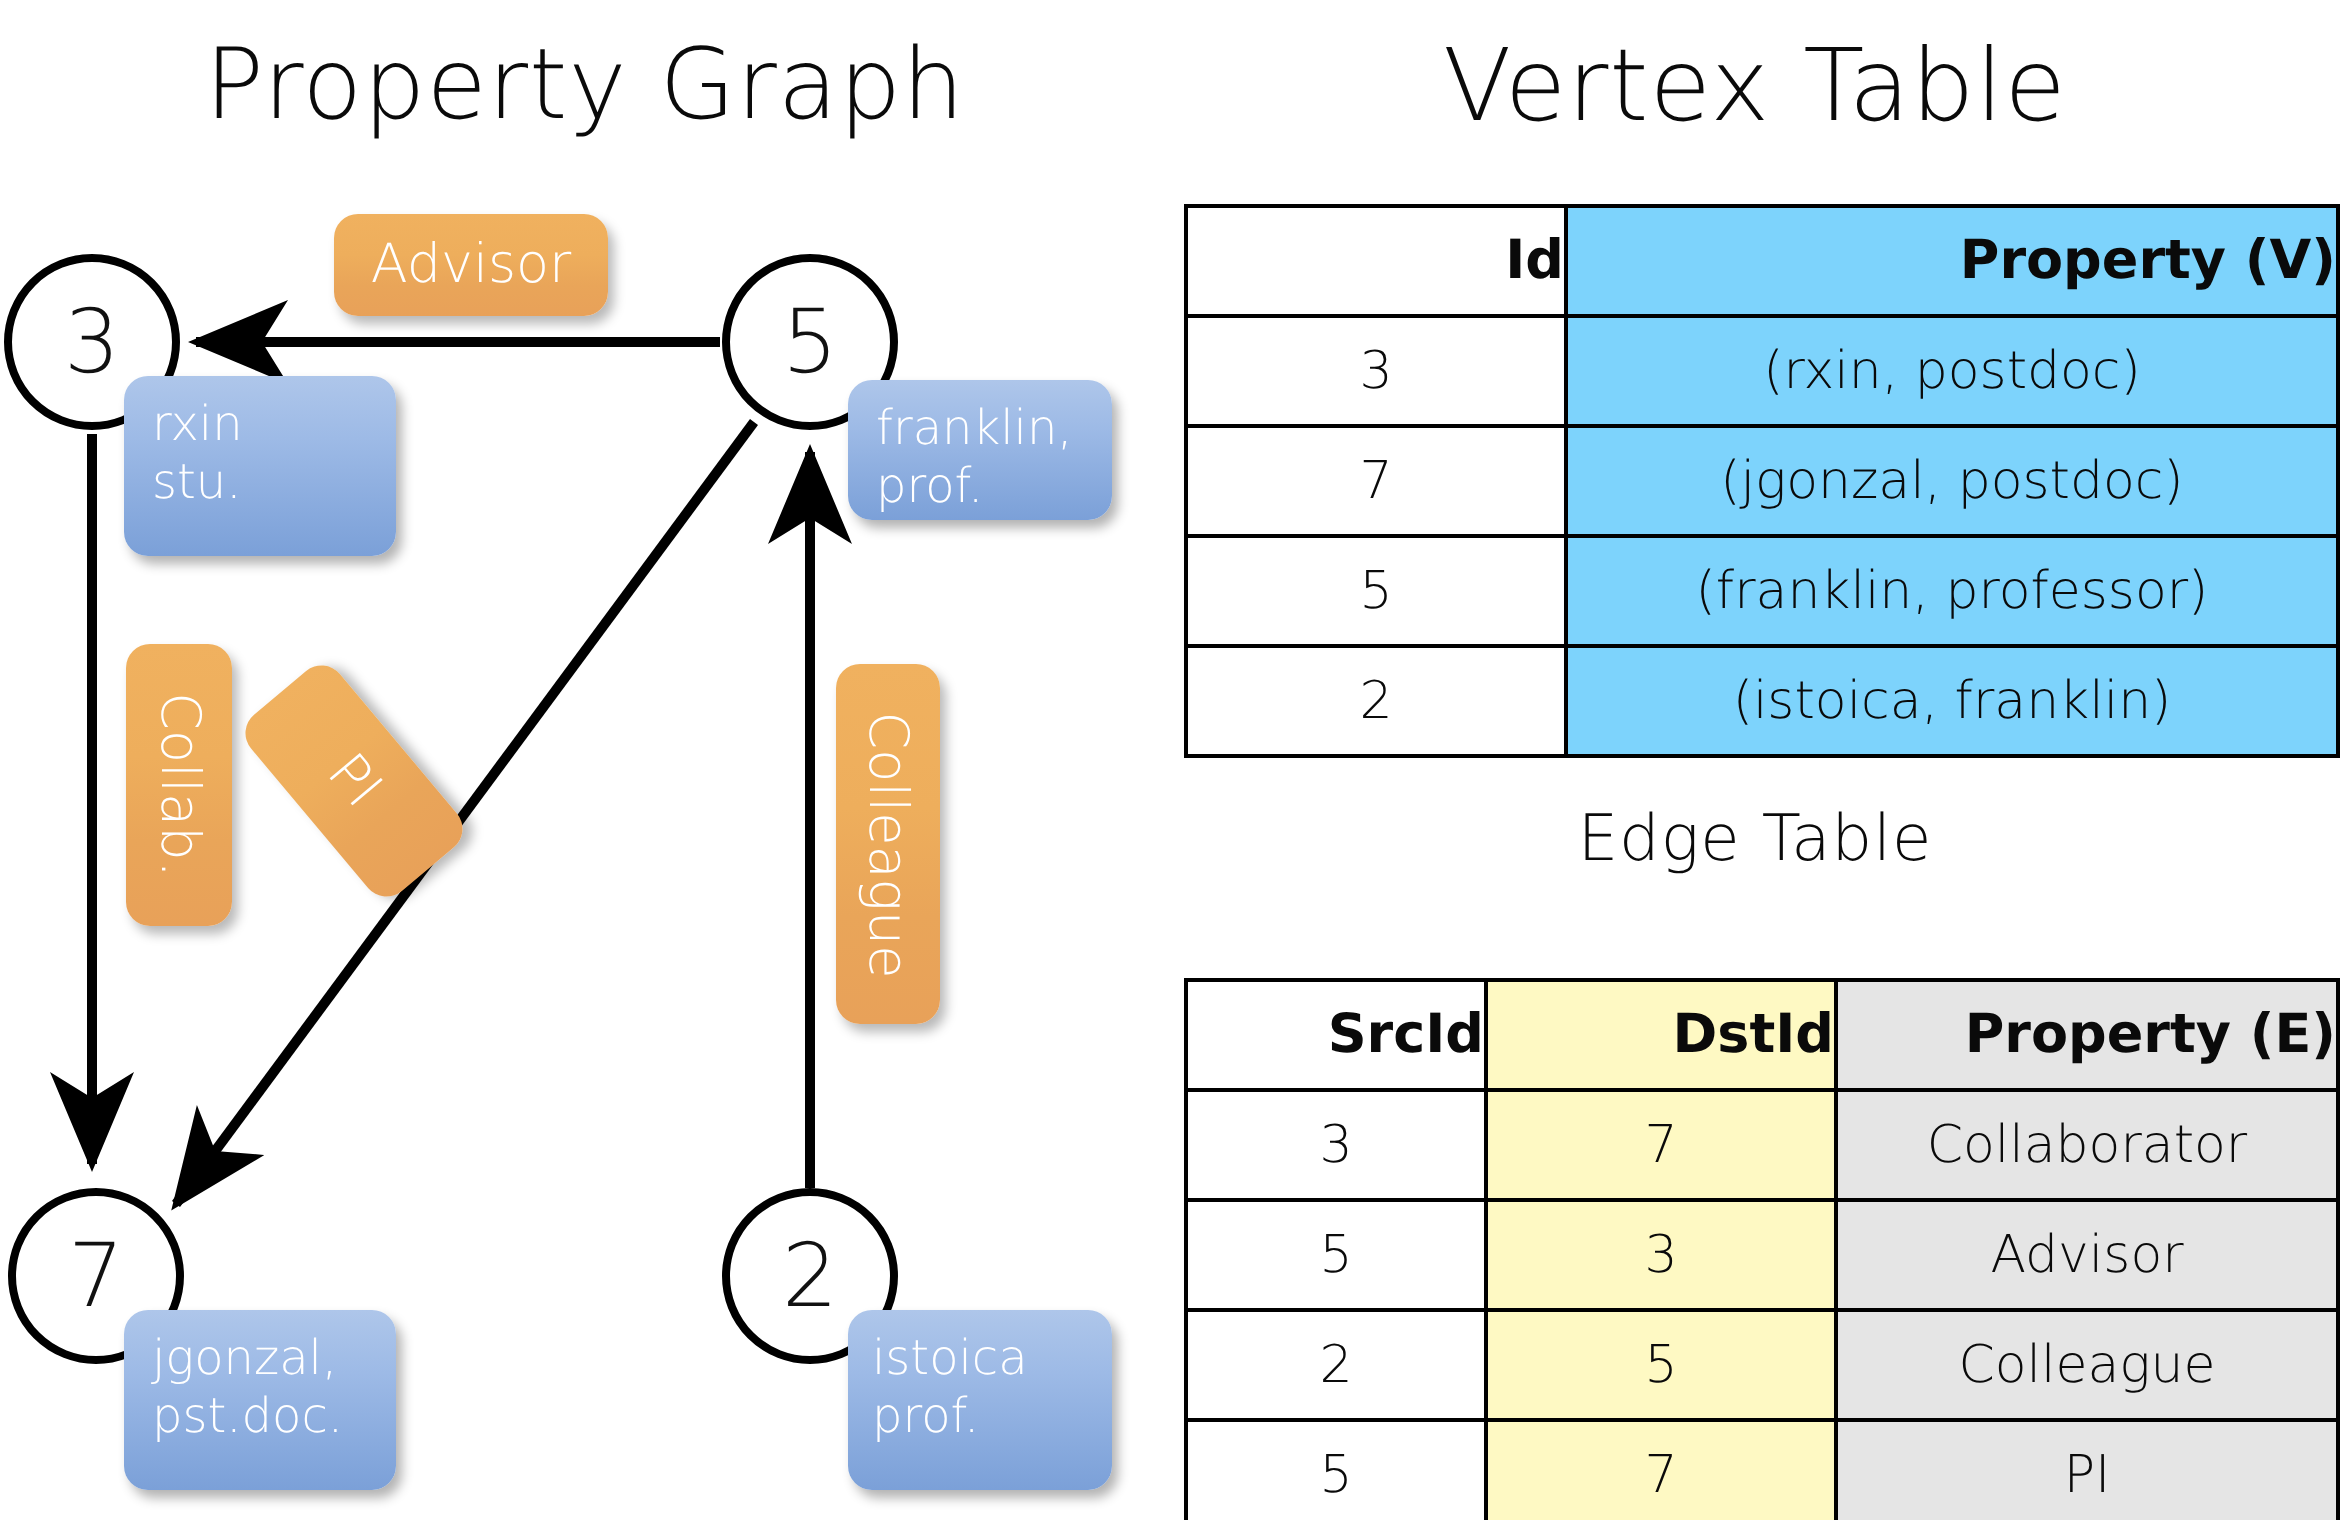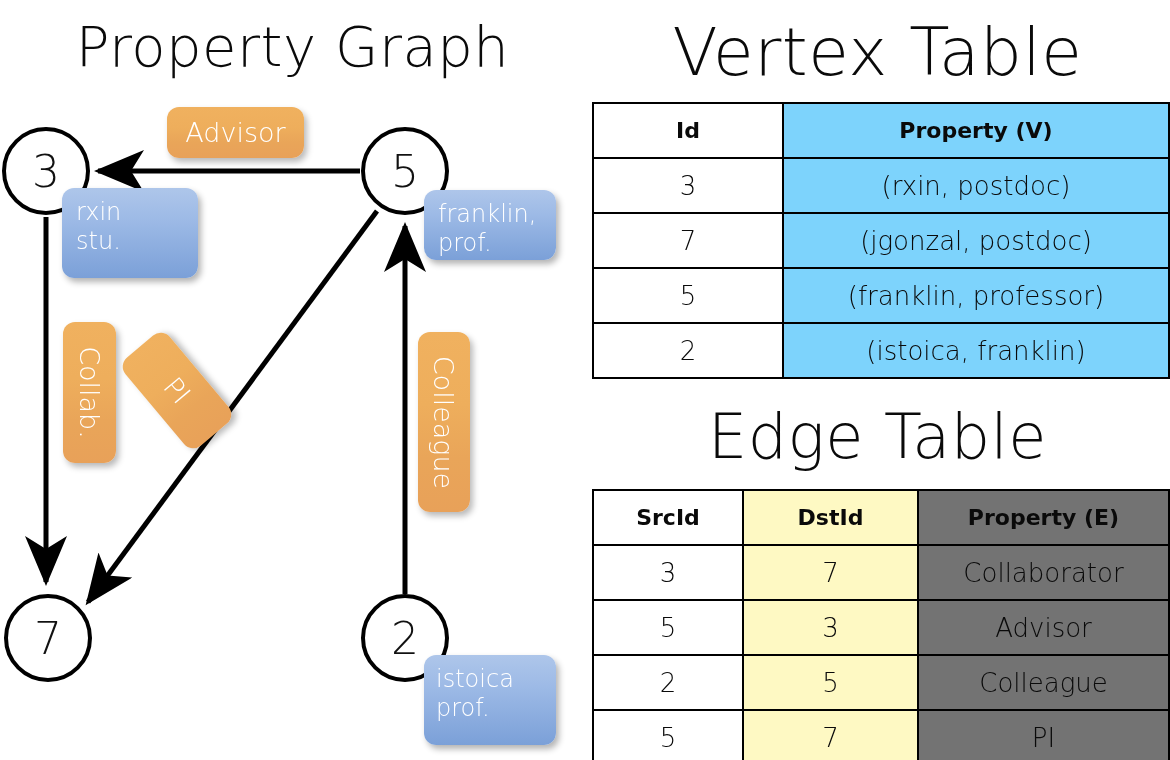--- a/index.html
+++ b/index.html
@@ -22,33 +22,33 @@
     font-family: "DejaVu Sans", sans-serif;
     font-weight: 300;
     color: #0a0a0a;
     white-space: nowrap;
     letter-spacing: 0.5px;
   }
   #title-property-graph {
     left: 0; top: 14px;
     width: 585px;
     text-align: center;
-    font-size: 56px;
+    font-size: 49px;
   }
   #title-vertex-table {
     left: 585px; top: 14px;
     width: 585px;
     text-align: center;
-    font-size: 66px;
+    font-size: 50px;
   }
   #title-edge-table {
     left: 585px; top: 400px;
     width: 585px;
     text-align: center;
-    font-size: 62px;
+    font-size: 32px;
   }
 
   
   #graph-panel {
     position: absolute;
     left: 0; top: 0;
     width: 585px; height: 760px;
   }
   #graph-edges {
     position: absolute;
@@ -121,36 +121,37 @@
     font-weight: 300;
   }
   table.grid td, table.grid th {
     border: 2px solid #000;
     text-align: center;
     padding: 0;
     color: #0a0a0a;
   }
   table.grid th {
     font-weight: bold;
-    font-size: 22px;
+    font-size: 27px;
+    text-align: right;
   }
   table.grid td {
     font-size: 26px;
   }
 
   #vertex-table { left: 592px; top: 102px; width: 576px; }
   #vertex-table th, #vertex-table td { height: 53px; }
   #vertex-table .col-id   { width: 190px; background: #ffffff; }
   #vertex-table .col-prop { width: 386px; background: #7dd3fc; }
 
   #edge-table { left: 592px; top: 489px; width: 576px; }
   #edge-table th, #edge-table td { height: 53px; }
   #edge-table .col-src  { width: 150px; background: #ffffff; }
   #edge-table .col-dst  { width: 175px; background: #fef9c3; }
-  #edge-table .col-prop { width: 251px; background: #737373; }
+  #edge-table .col-prop { width: 251px; background: #e5e5e5; }
 </style>
 </head>
 <body>
 
 <div class="title" id="title-property-graph">Property Graph</div>
 <div class="title" id="title-vertex-table">Vertex Table</div>
 <div class="title" id="title-edge-table">Edge Table</div>
 
 <div id="graph-panel">
 
@@ -180,20 +181,22 @@
     <span>7</span>
   </div>
   <div class="node" style="left:361px;top:594px;">
     <span>2</span>
   </div>
 
   <div class="prop-box" style="left:62px;  top:188px; width:136px; height:90px;">rxin
 stu.</div>
   <div class="prop-box" style="left:424px; top:190px; width:132px; height:70px;">franklin,
 prof.</div>
+  <div class="prop-box" style="left:62px;  top:655px; width:136px; height:90px;">jgonzal,
+pst.doc.</div>
   <div class="prop-box" style="left:424px; top:655px; width:132px; height:90px;padding-left:12px;">istoica
 prof.</div>
 
   <div class="edge-label" style="left:167px; top:107px; width:137px; height:51px;">
     <span>Advisor</span>
   </div>
 
   <div class="edge-label rot-cw" style="left:63px; top:322px; width:53px; height:141px;">
     <span>Collab.</span>
   </div>

